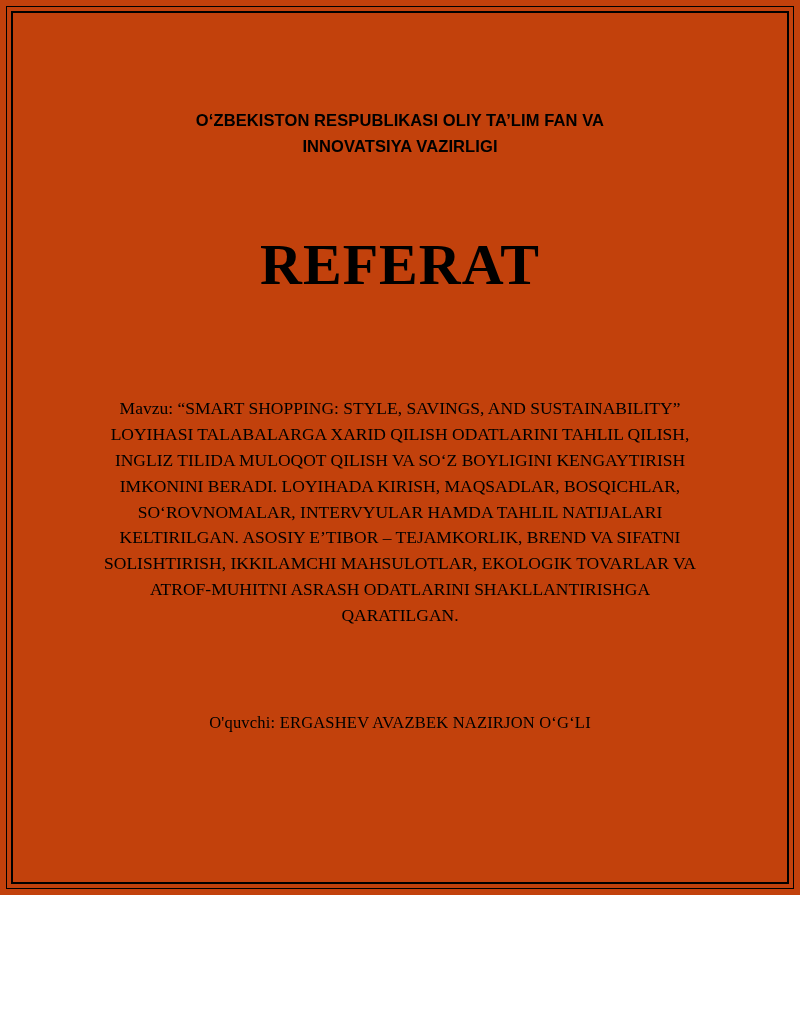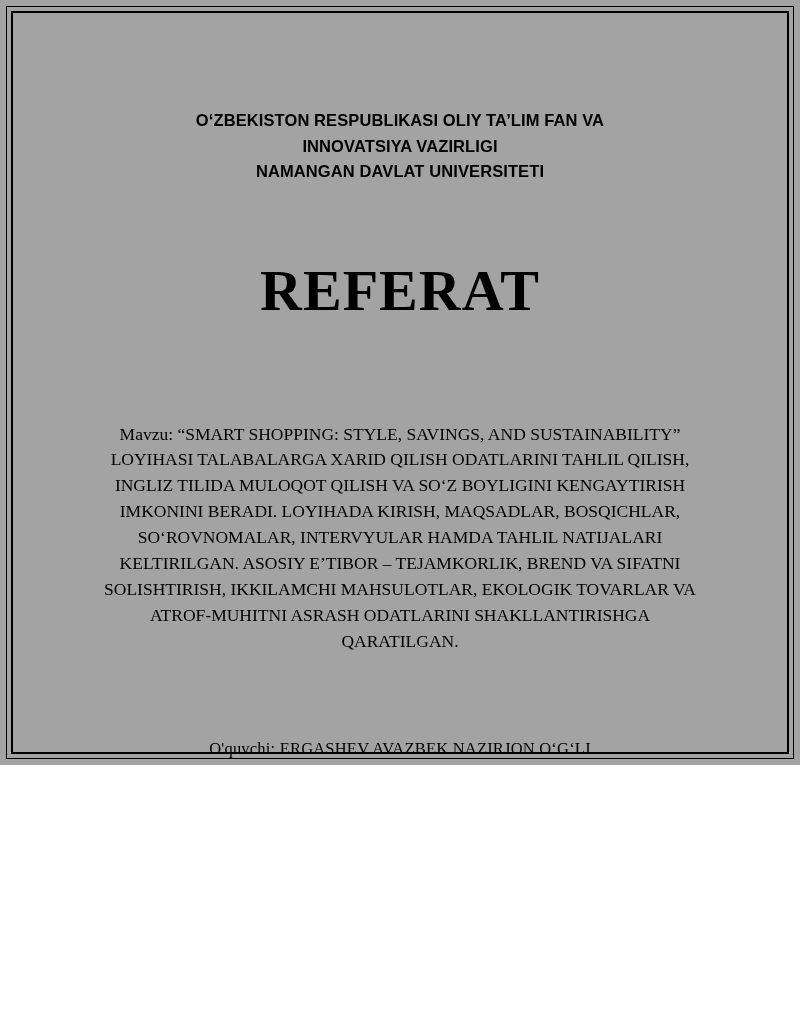--- a/index.html
+++ b/index.html
@@ -10,23 +10,23 @@
   body {
     width: 800px;
     height: 1035px;
     font-family: "Liberation Serif", serif;
     color: #000000;
     overflow: hidden;
   }
   .page {
     position: relative;
     width: 800px;
-    height: 765px;
+    height: 895px;
     box-sizing: border-box;
-    background: #a3a3a3;
+    background: #c2410c;
   }
   
   .frame-outer {
     position: absolute;
     left: 6px;
     top: 6px;
     right: 6px;
     bottom: 6px;
     border: 1px solid #000000;
     box-sizing: border-box;
@@ -93,21 +93,20 @@
 <div class="page">
 
   <div class="frame-outer"></div>
   <div class="frame-inner"></div>
 
   <div class="content">
 
     <div class="header-block">
       <span class="header-line">O‘ZBEKISTON RESPUBLIKASI OLIY TA’LIM FAN VA</span>
       <span class="header-line">INNOVATSIYA VAZIRLIGI</span>
-      <span class="header-line">NAMANGAN DAVLAT UNIVERSITETI</span>
     </div>
 
     <div class="title">REFERAT</div>
 
     <div class="subject-block">Mavzu: “SMART SHOPPING: STYLE, SAVINGS, AND SUSTAINABILITY” LOYIHASI TALABALARGA XARID QILISH ODATLARINI TAHLIL QILISH, INGLIZ TILIDA MULOQOT QILISH VA SO‘Z BOYLIGINI KENGAYTIRISH IMKONINI BERADI. LOYIHADA KIRISH, MAQSADLAR, BOSQICHLAR, SO‘ROVNOMALAR, INTERVYULAR HAMDA TAHLIL NATIJALARI KELTIRILGAN. ASOSIY E’TIBOR – TEJAMKORLIK, BREND VA SIFATNI SOLISHTIRISH, IKKILAMCHI MAHSULOTLAR, EKOLOGIK TOVARLAR VA ATROF-MUHITNI ASRASH ODATLARINI SHAKLLANTIRISHGA QARATILGAN.</div>
 
     <div class="author-block">O'quvchi: ERGASHEV AVAZBEK NAZIRJON O‘G‘LI</div>
 
   </div>
 </div>

